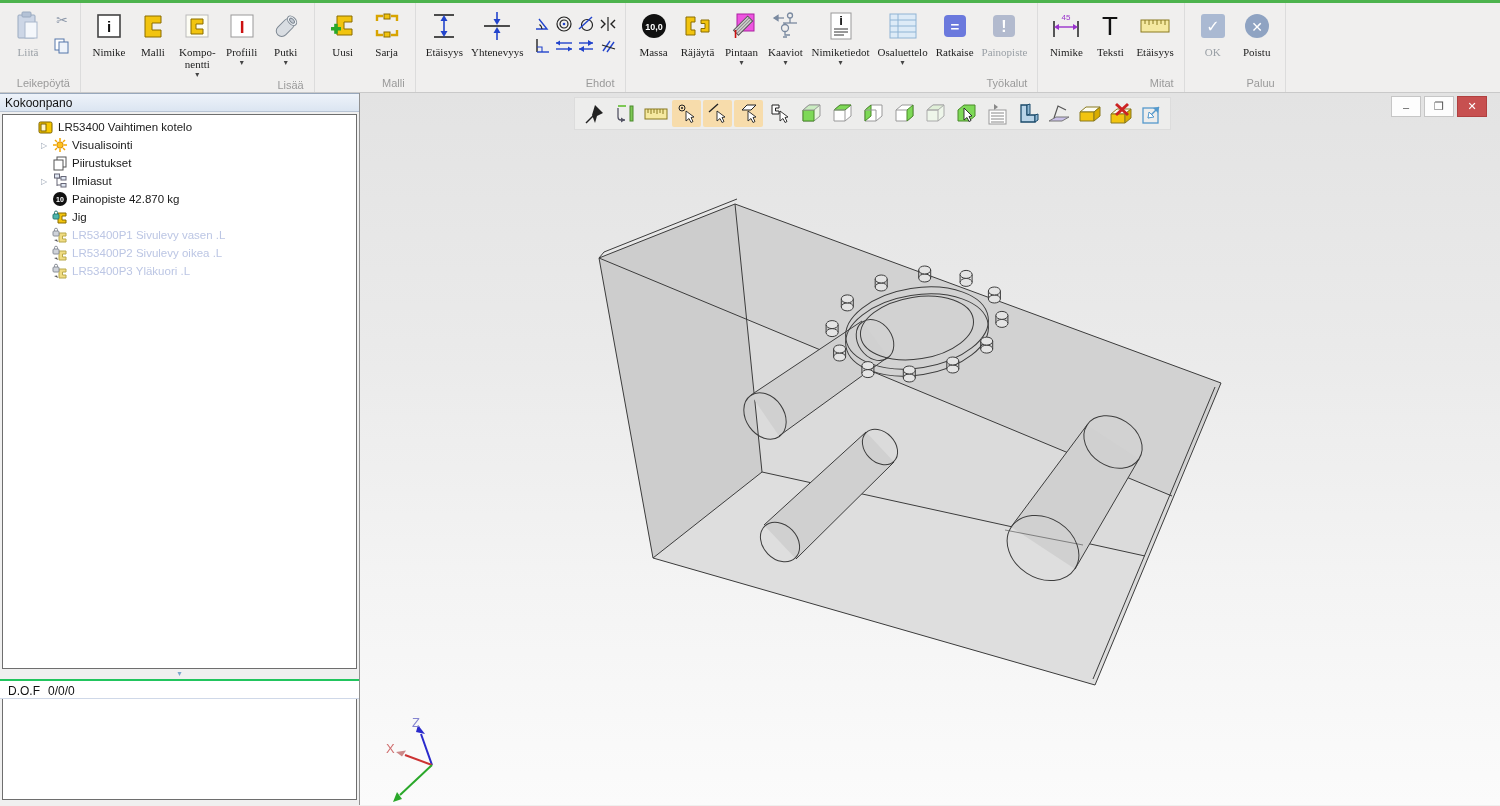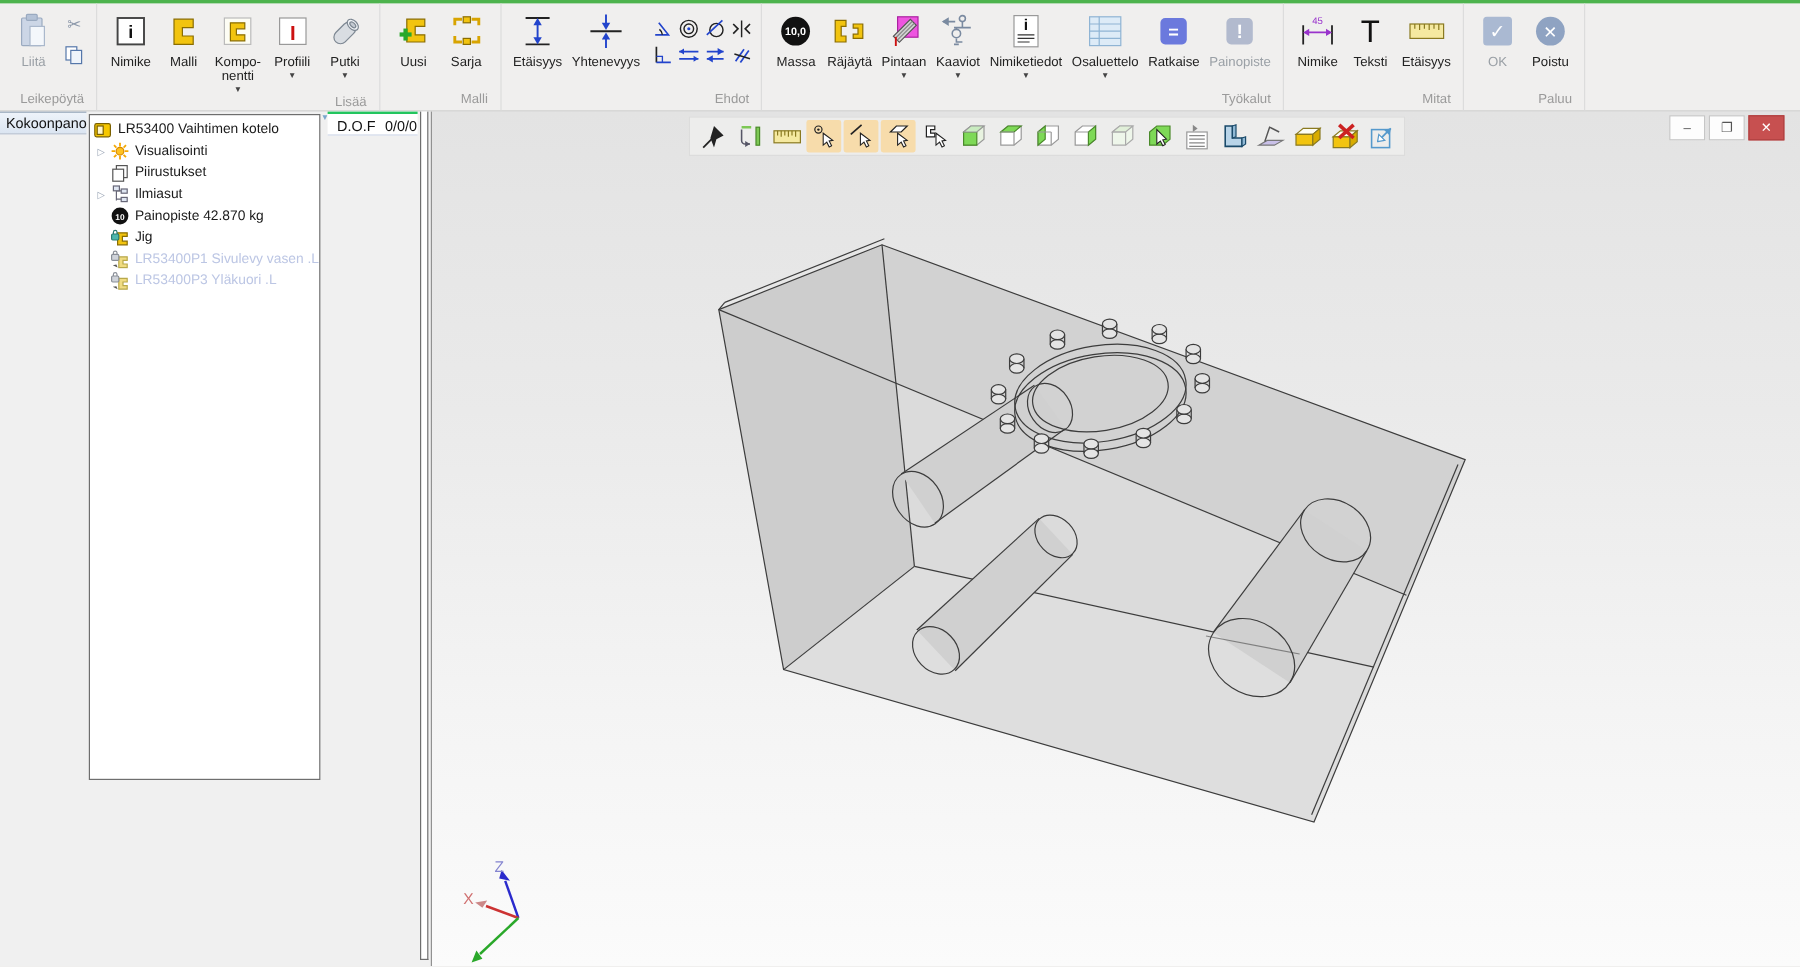--- a/index.html
+++ b/index.html
@@ -6,37 +6,37 @@
   html,body { width:1500px; height:806px; overflow:hidden; font-family:"Liberation Sans","DejaVu Sans",sans-serif; background:#f0efee; }
   .top-strip { height:3px; background:#4db34d; width:100%; }
 
   
   .ribbon { height:90px; background:#f0efee; border-bottom:1px solid #c9c9c9; display:flex; align-items:stretch; }
   .rgroup { display:flex; flex-direction:column; border-right:1px solid #dcdcdc; padding:2px 6px 0 6px; }
   .rgroup-buttons { flex:1; display:flex; align-items:flex-start; }
   .rgroup-label { text-align:right; font-size:11px; color:#9a9a9a; padding:1px 4px 3px; }
   .rbtn { display:flex; flex-direction:column; align-items:center; padding:3px 4px 0; cursor:default; border-radius:2px; }
   .ricon { height:36px; width:36px; display:flex; align-items:center; justify-content:center; }
-  .rlabel { font-size:11px; color:#222; text-align:center; line-height:12px; margin-top:2px; white-space:nowrap; }
+  .rlabel { font-size:11px; color:#222; text-align:center; line-height:12px; margin-top:2px; white-space:nowrap;font-family:Liberation Serif, serif; }
   .rlabel.dis { color:#9aa0a6; }
   .rdrop { font-size:8px; color:#444; line-height:7px; margin-top:1px; }
   .smallcol { display:flex; flex-direction:column; justify-content:flex-start; gap:8px; padding:6px 2px; }
   .sicon { width:20px; height:18px; display:flex; align-items:center; justify-content:center; }
   .cgrid { display:grid; grid-template-columns:repeat(4,21px); grid-template-rows:21px 21px; gap:1px; margin:8px 0 0 4px; }
   .ccell { display:flex; align-items:center; justify-content:center; }
   .ribbon-rest { flex:1; }
 
   
   .main { display:flex; height:712px; }
 
   
-  .sidebar { width:360px; background:#f0f0f0; border-right:1px solid #919191; display:flex; flex-direction:row; }
+  .sidebar { width:360px; background:#f0f0f0; border-right:1px solid #919191; display:flex; flex-direction:column; }
   .sb-header { height:19px; background:linear-gradient(#eef3fa,#dbe5f1); border-top:1px solid #98a8bc; border-bottom:1px solid #b8c4d4; font-size:12px; color:#111; padding:2px 0 0 5px; }
   .tree-box { margin:2px 2px 0 2px; height:555px; background:#fff; border:1px solid #6e6e6e; padding:3px 0 0 2px; overflow:hidden; }
-  .trow { display:flex; align-items:center; height:18px; font-size:11.5px; color:#1a1a1a; cursor:default; }
+  .trow { display:flex; align-items:center; height:18px; font-size:11.5px; color:#1a1a1a; cursor:default;margin-left:32px; }
   .trow .exp { width:14px; text-align:center; font-size:8px; color:#9aa5b5; }
   .trow .ticon { width:18px; height:16px; display:flex; align-items:center; justify-content:center; }
   .trow .tlabel { margin-left:3px; white-space:nowrap; }
   .trow.muted .tlabel { color:#bcc6e4; }
   .trow.level1 { padding-left:14px; }
   .splitterbar { height:10px; display:flex; align-items:center; justify-content:center; }
   .splitterbar span { font-size:8px; color:#7ba7cc; line-height:8px; }
   .dof-row { height:20px; background:#fff; border-top:2px solid #22c55e; border-bottom:1px solid #cfd8e8; font-size:12px; color:#111; padding:3px 0 0 8px; }
   .dof-row b { font-weight:normal; margin-left:8px; }
   .bottom-box { flex:1; margin:0 2px 5px 2px; background:#fff; border:1px solid #6e6e6e; border-top:none; }
@@ -521,20 +521,31 @@
             <svg width="16" height="16">
               <path d="M14,6 H7 V15 H14 V12 H10.5 V9 H14 Z" fill="#f0dc82" stroke="#b8a84a"></path>
               <rect x="1" y="4" width="6" height="5" rx="1" fill="#cfd3da" stroke="#8a8f98"></rect>
               <path d="M2.5,4 v-1.3 a1.5,1.5 0 0 1 3,0 V4" fill="none" stroke="#8a8f98"></path>
               <path d="M2,13 l4,2 -1,-2.5 Z" fill="#555"></path>
             </svg>
           </span>
         <span class="tlabel">LR53400P1 Sivulevy vasen .L</span>
       </div>
 
+      <div class="trow level1 muted">
+        <span class="ticon">
+            <svg width="16" height="16">
+              <path d="M14,6 H7 V15 H14 V12 H10.5 V9 H14 Z" fill="#f0dc82" stroke="#b8a84a"></path>
+              <rect x="1" y="4" width="6" height="5" rx="1" fill="#cfd3da" stroke="#8a8f98"></rect>
+              <path d="M2.5,4 v-1.3 a1.5,1.5 0 0 1 3,0 V4" fill="none" stroke="#8a8f98"></path>
+              <path d="M2,13 l4,2 -1,-2.5 Z" fill="#555"></path>
+            </svg>
+          </span>
+        <span class="tlabel">LR53400P2 Sivulevy oikea .L</span>
+      </div>
 
       <div class="trow level1 muted">
         <span class="ticon">
             <svg width="16" height="16">
               <path d="M14,6 H7 V15 H14 V12 H10.5 V9 H14 Z" fill="#f0dc82" stroke="#b8a84a"></path>
               <rect x="1" y="4" width="6" height="5" rx="1" fill="#cfd3da" stroke="#8a8f98"></rect>
               <path d="M2.5,4 v-1.3 a1.5,1.5 0 0 1 3,0 V4" fill="none" stroke="#8a8f98"></path>
               <path d="M2,13 l4,2 -1,-2.5 Z" fill="#555"></path>
             </svg>
           </span>

